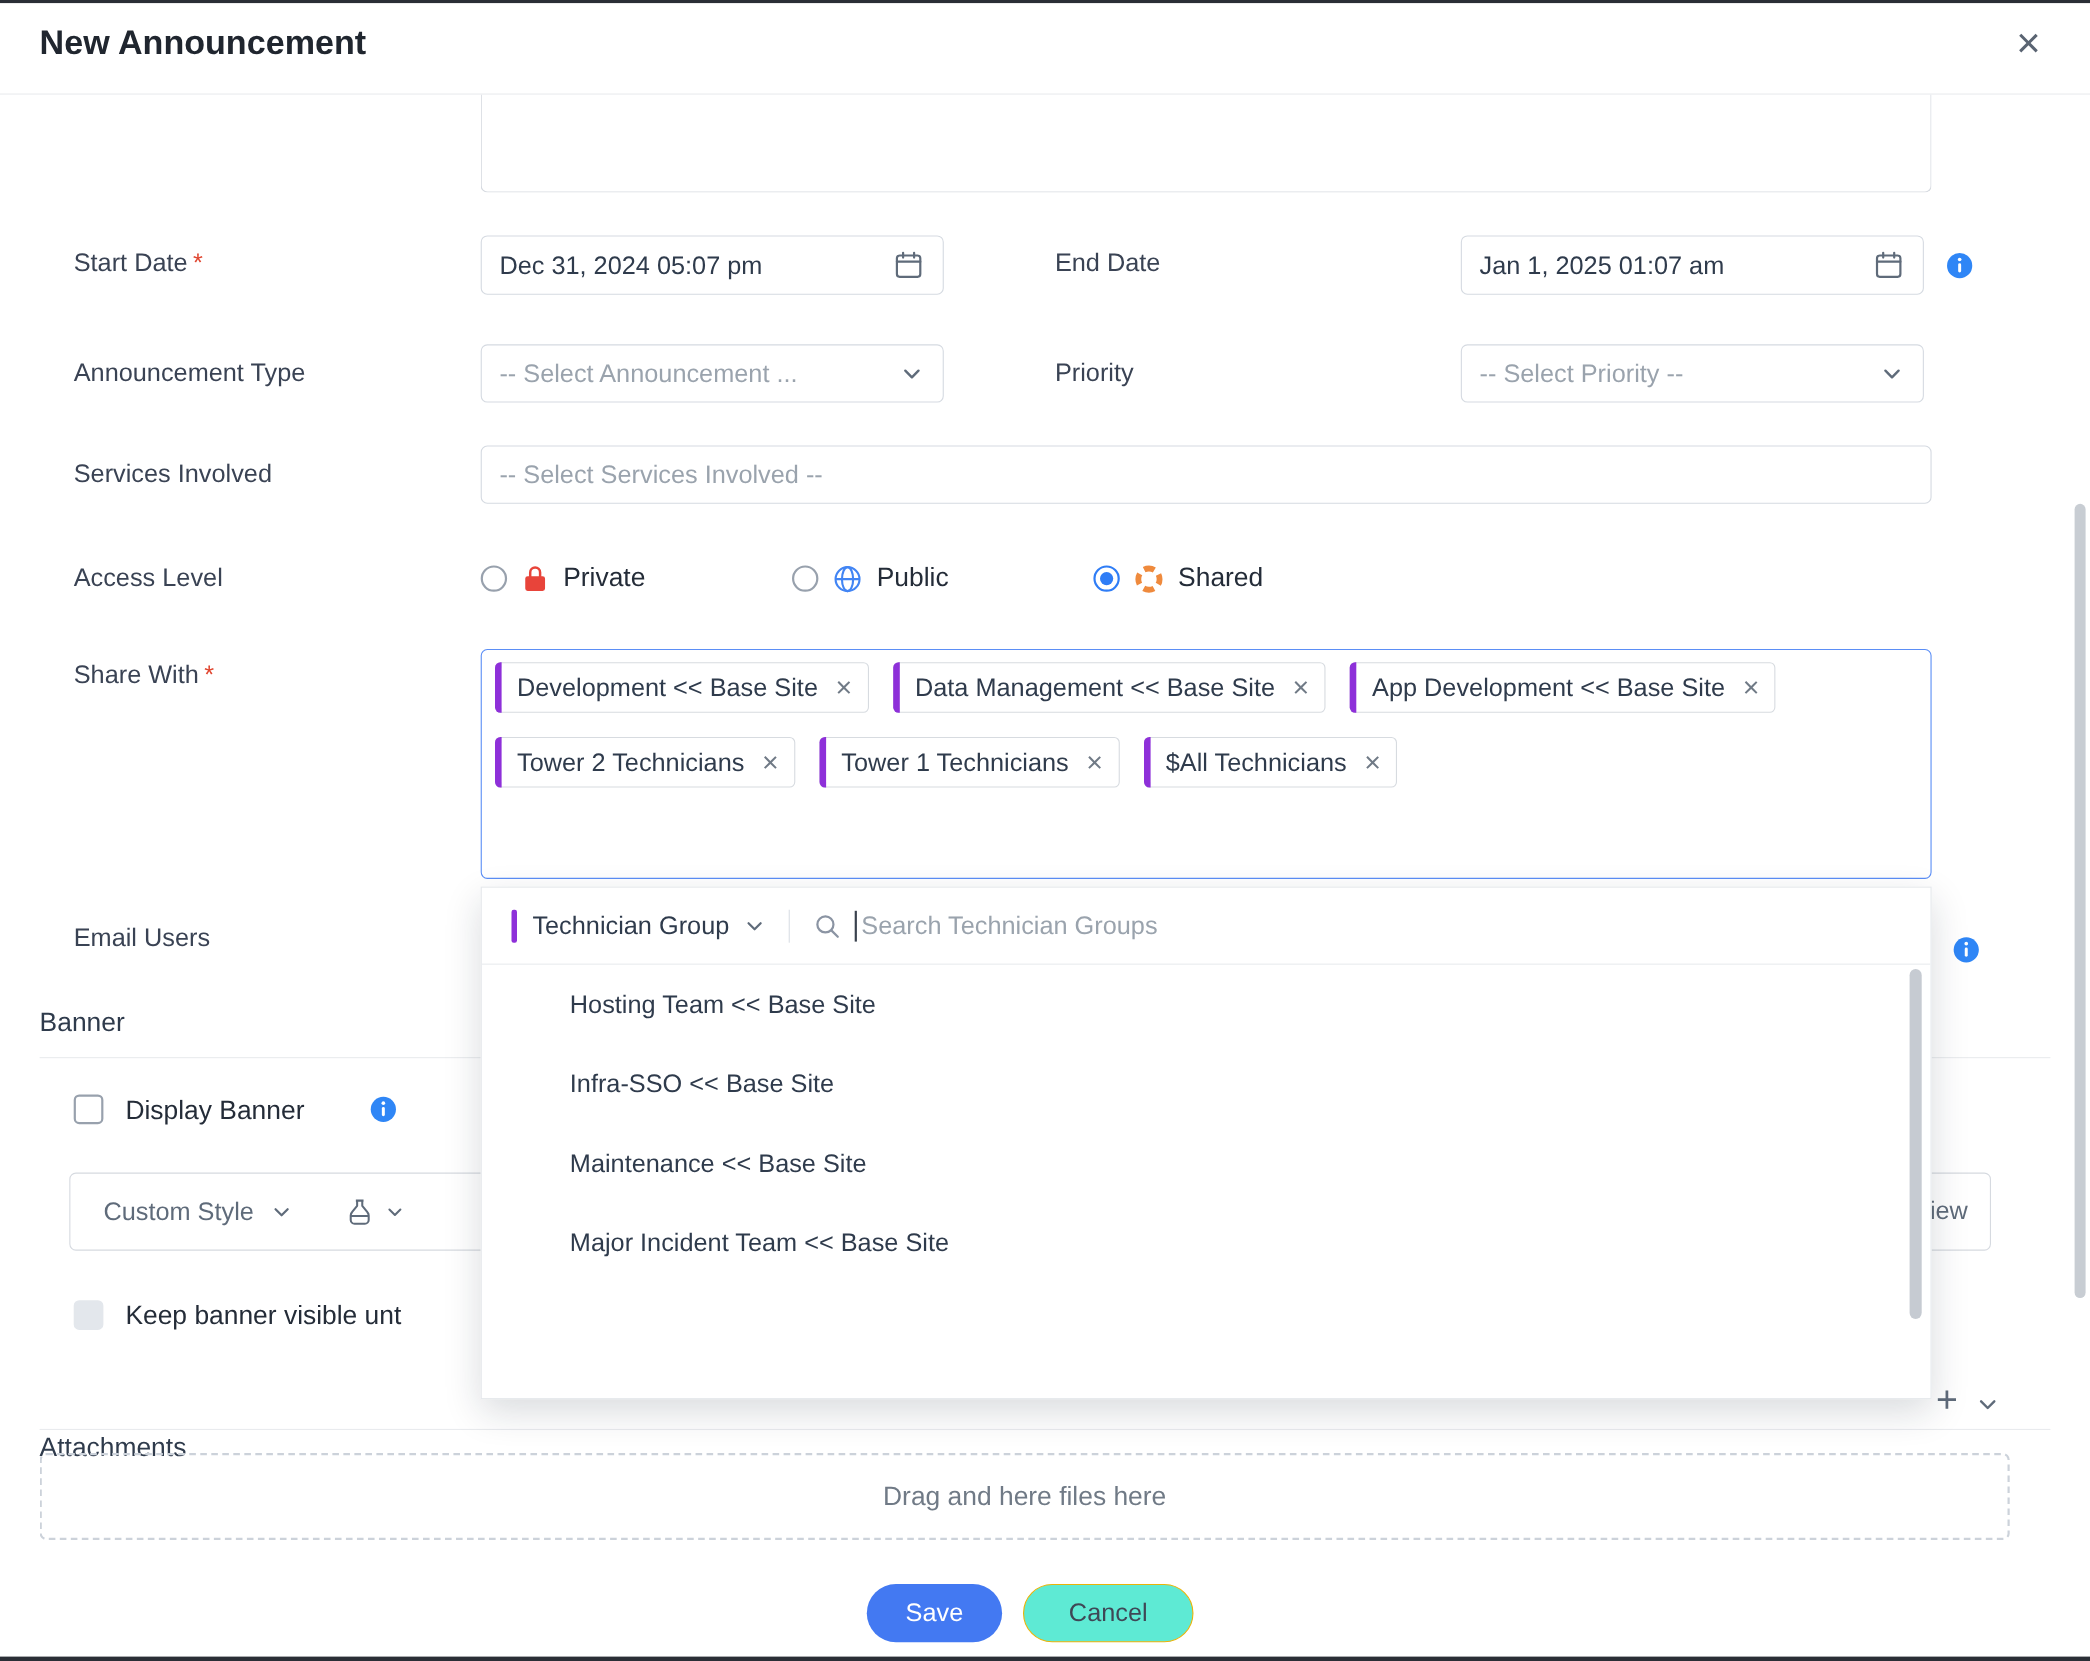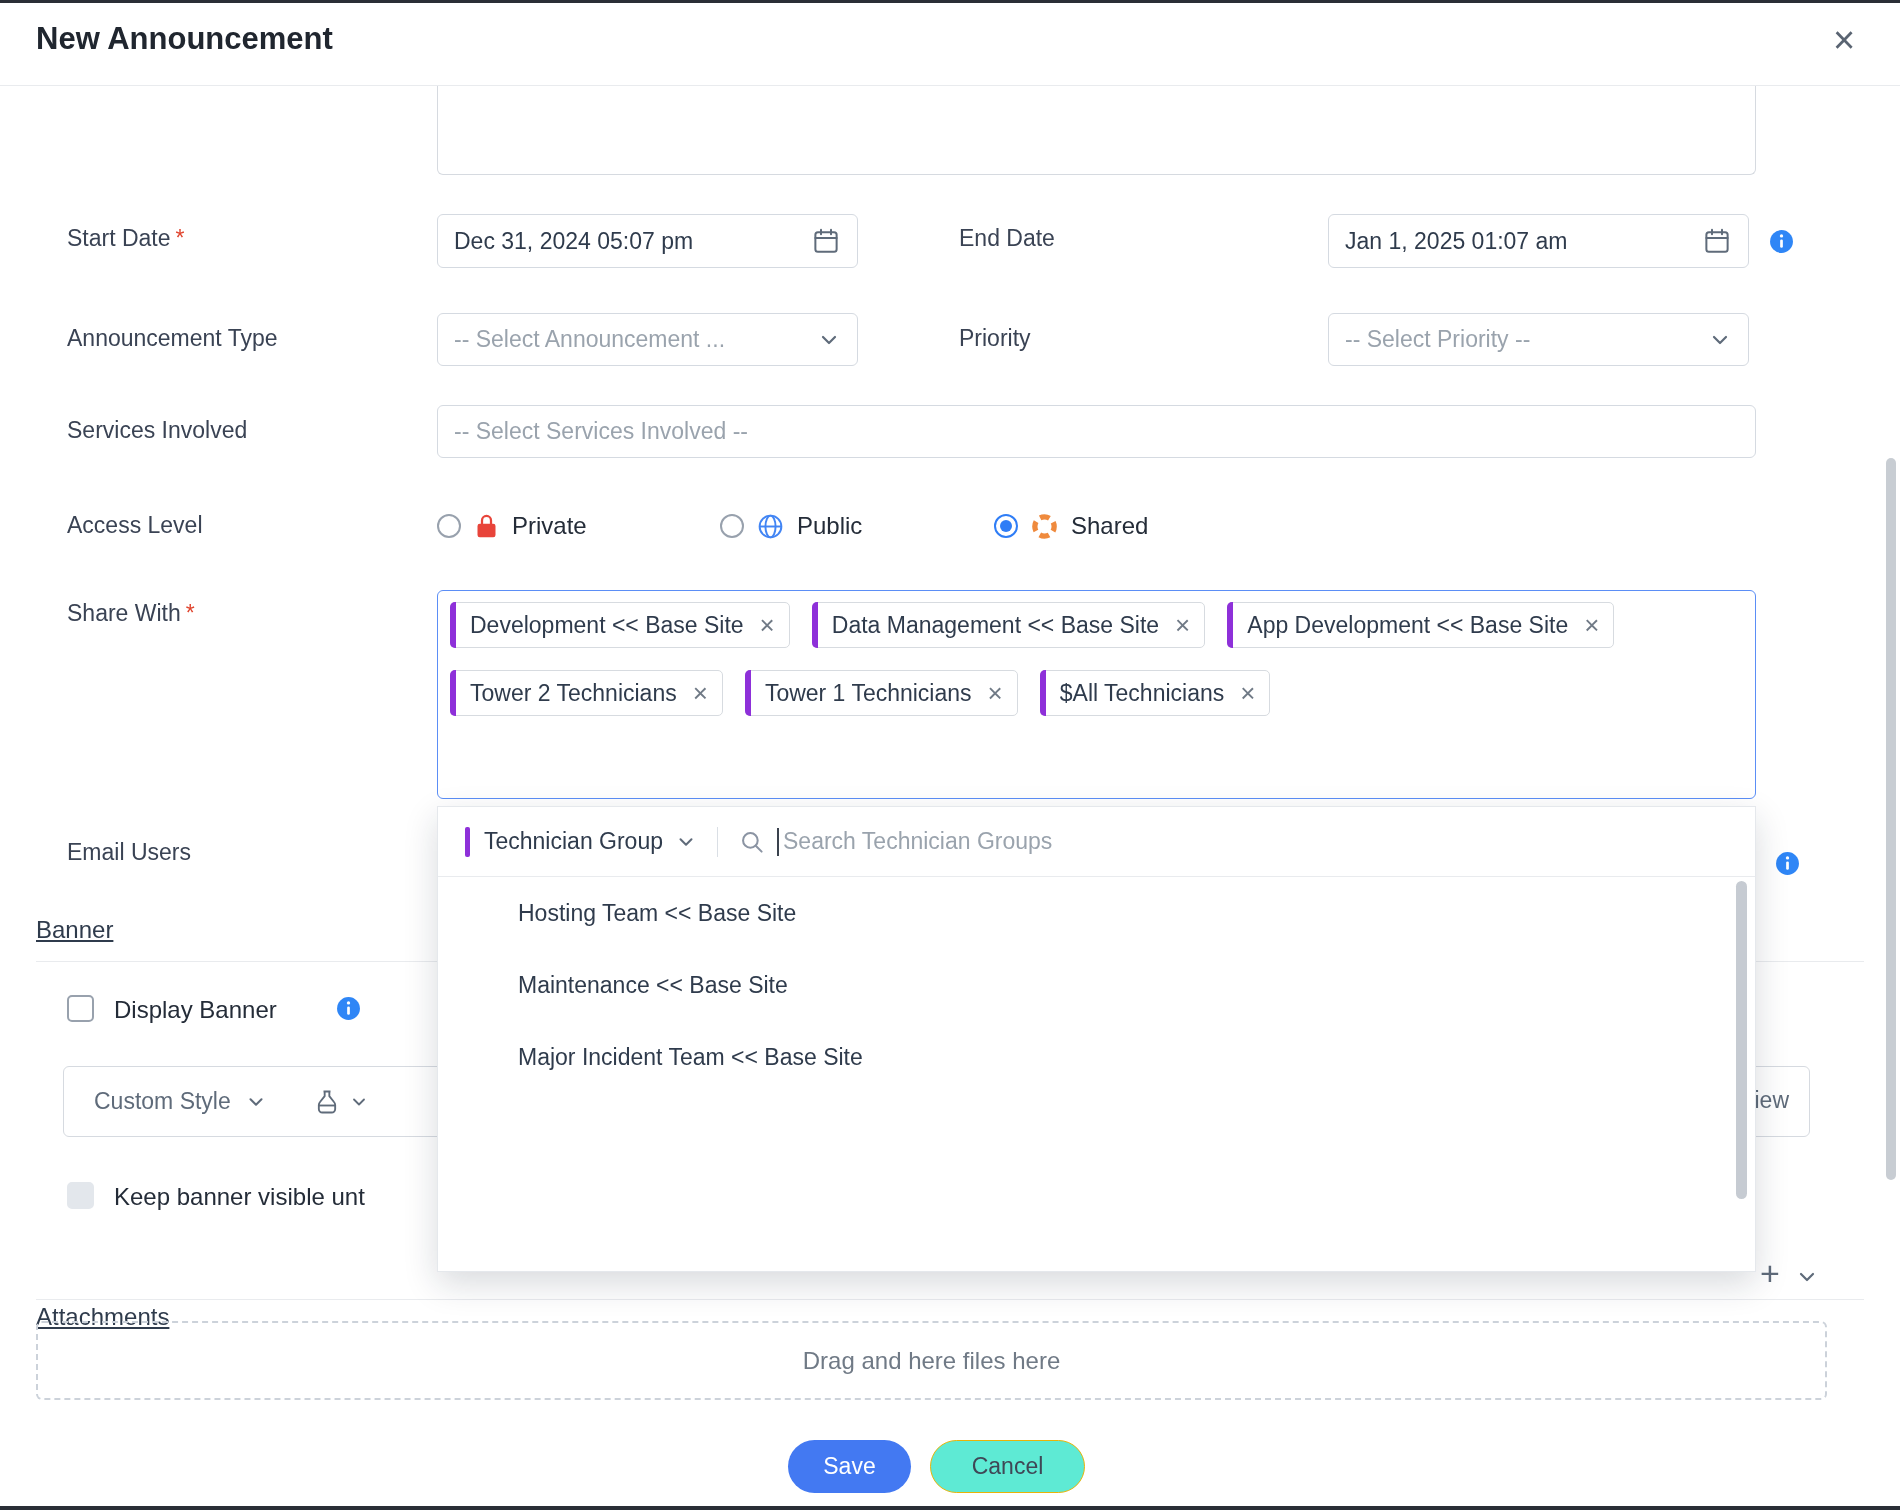--- a/index.html
+++ b/index.html
@@ -46,21 +46,21 @@
   .dd-group{margin-left:14px;font-size:23px;font-weight:500;color:#2f3b4c;white-space:nowrap;}
   .dd-sep{width:1px;height:30px;background:#dadfe5;margin:0 20px;}
   .caret-bar{width:2px;height:28px;background:#3a424e;margin:0 4px 0 12px;}
   .dd-search-ph{font-size:23px;color:#9aa3ad;white-space:nowrap;}
   .dd-item{height:72px;display:flex;align-items:center;padding-left:80px;font-size:23px;color:#2f3b4c;cursor:pointer;white-space:nowrap;}
   .dd-item.hl{background:#edf5fe;color:#2e7ff2;}
   .dd-scroll{position:absolute;right:8px;top:74px;width:11px;height:318px;background:#c6cbd2;border-radius:6px;}
   
   .cbx{position:absolute;width:27px;height:27px;border:2px solid #98a1ad;border-radius:5px;background:#fff;box-sizing:border-box;cursor:pointer;}
   .cbx.disabled{background:#e3e7ec;border-color:#e3e7ec;}
-  .sec-label{position:absolute;font-size:24px;color:#2f3b4c;font-weight:500;white-space:nowrap;text-decoration:underline;}
+  .sec-label{position:absolute;font-size:24px;color:#2f3b4c;font-weight:500;white-space:nowrap;}
   .plain-label{position:absolute;font-size:24px;color:#242c38;white-space:nowrap;}
   .divider{position:absolute;height:1px;background:#e9ebee;}
   
   .toolbar{position:absolute;left:63px;top:1066px;width:1747px;height:71px;border:1px solid #d6dae0;border-radius:6px;
            box-sizing:border-box;display:flex;align-items:center;padding-left:30px;z-index:1;background:#fff;}
   .tb-text{font-size:23px;color:#5f6b7a;white-space:nowrap;}
   .tb-preview{position:absolute;right:20px;top:20px;font-size:23px;color:#5f6b7a;}
   
   .dropzone{position:absolute;left:36px;top:1321px;width:1791px;height:79px;box-sizing:border-box;
             border:2px dashed #ccd2da;border-radius:6px;display:flex;align-items:center;justify-content:center;
@@ -287,18 +287,19 @@
     <span style="display:flex;">
       <svg width="27" height="27" viewBox="0 0 24 24" fill="none" stroke="#8b94a3" stroke-width="1.8" stroke-linecap="round">
         <circle cx="11" cy="11" r="6.5"></circle>
           <line x1="16" y1="16" x2="21" y2="21"></line>
         </svg>
     </span>
     <span class="caret-bar"></span>
     <span class="dd-search-ph">Search Technician Groups</span>
   </div>
   <div class="dd-item">Hosting Team &lt;&lt; Base Site</div>
+  <div class="dd-item">Infra-SSO &lt;&lt; Base Site</div>
   <div class="dd-item">Maintenance &lt;&lt; Base Site</div>
   <div class="dd-item">Major Incident Team &lt;&lt; Base Site</div>
   <div class="dd-scroll"></div>
 </div>
 
 <div class="pg-scroll"></div>
 
 </body></html>

